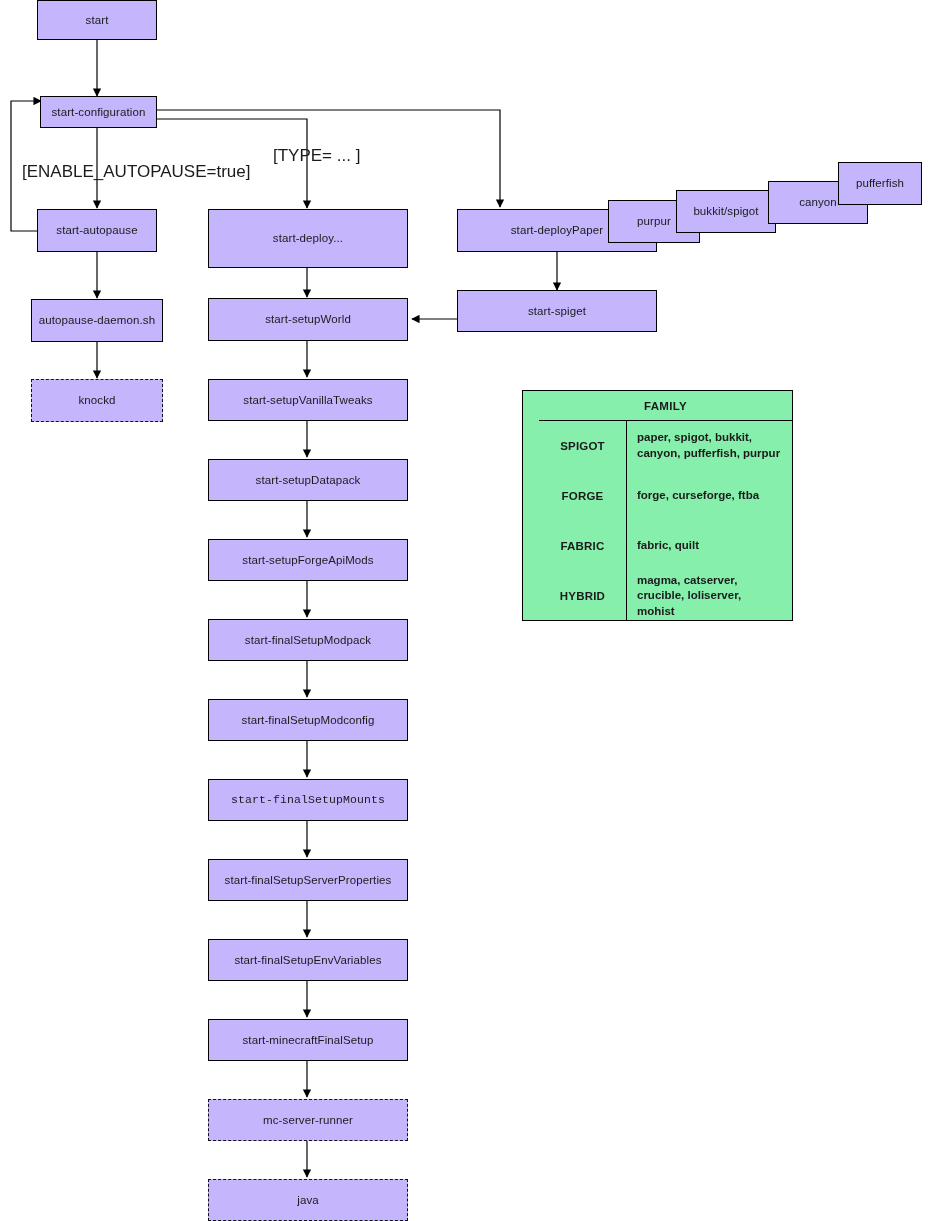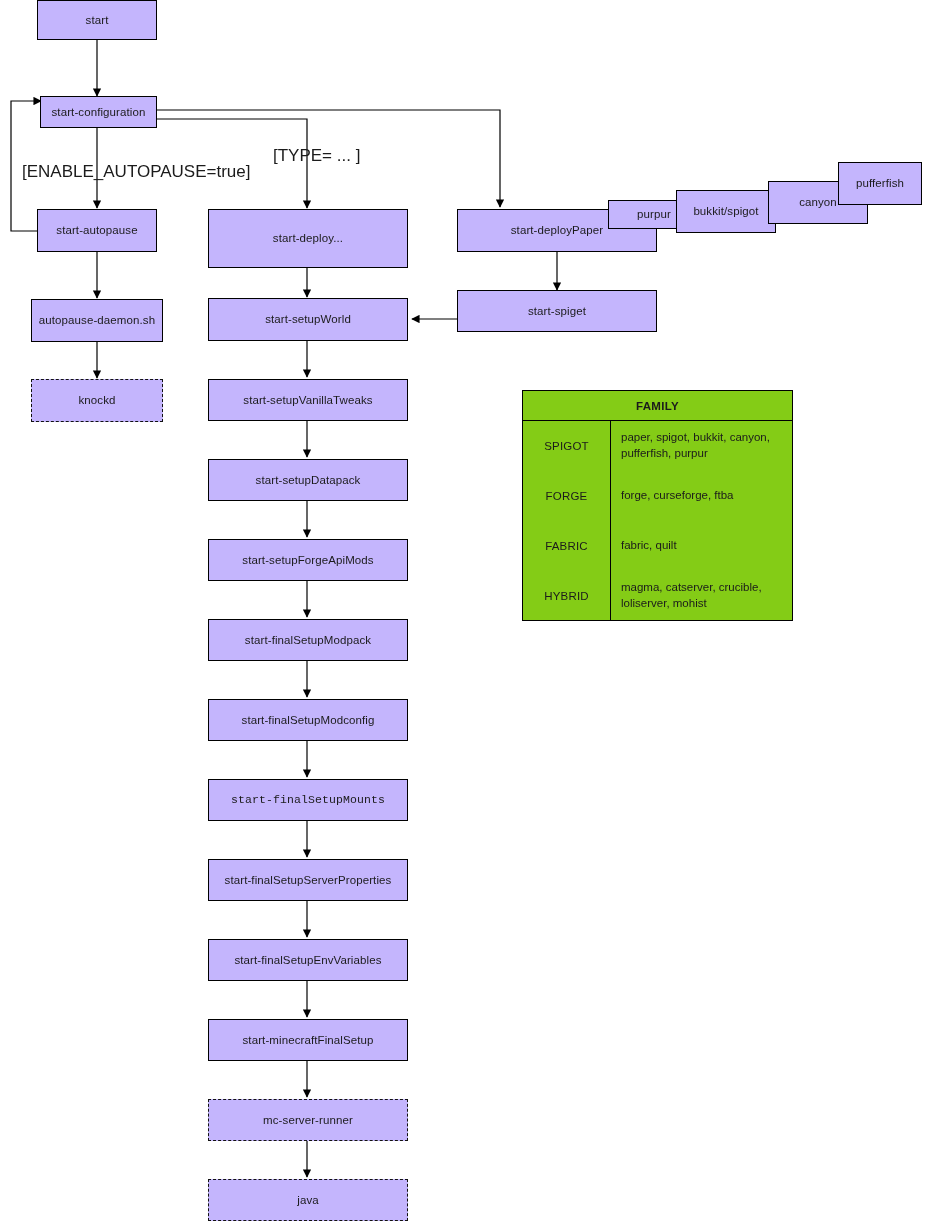--- a/index.html
+++ b/index.html
@@ -52,37 +52,39 @@
     color: #1b1b1b;
     font-size: 17px;
     white-space: nowrap;
     z-index: 6;
   }
   
   .legend {
     position: absolute;
     box-sizing: border-box;
     border: 1px solid #000000;
-    background: #84cc16;
+    background: #86efac;
     z-index: 5;
     color: #1b1b1b;
+    padding-left: 16px;
   }
   .legend-title {
     box-sizing: border-box;
     height: 30px;
     border-bottom: 1px solid #000000;
     display: flex;
     align-items: center;
     justify-content: center;
     font-size: 11.5px;
     font-weight: bold;
     letter-spacing: 0.3px;
   }
   .legend-body {
     display: block;
+    font-weight: bold;
   }
   .legend-row {
     display: flex;
     box-sizing: border-box;
     height: 50px;
   }
   .legend-key {
     box-sizing: border-box;
     width: 88px;
     border-right: 1px solid #000000;
@@ -169,21 +171,21 @@
     <span class="label">knockd</span>
   </div>
 
   <div class="node" style="left:208px; top:209px;  width:200px; height:59px;">
     <span class="label">start-deploy...</span>
   </div>
 
   <div class="node" style="left:457px; top:209px;  width:200px; height:43px; z-index:10;">
     <span class="label">start-deployPaper</span>
   </div>
-  <div class="node" style="left:608px; top:200px;  width:92px;  height:29px; z-index:11;">
+  <div class="node" style="left:608px; top:200px;  width:92px;  height:43px; z-index:11;">
     <span class="label">purpur</span>
   </div>
   <div class="node" style="left:676px; top:190px;  width:100px; height:43px; z-index:12;">
     <span class="label">bukkit/spigot</span>
   </div>
   <div class="node" style="left:768px; top:181px;  width:100px; height:43px; z-index:13;">
     <span class="label">canyon</span>
   </div>
   <div class="node" style="left:838px; top:162px;  width:84px; height:43px; z-index:14;">
     <span class="label">pufferfish</span>

